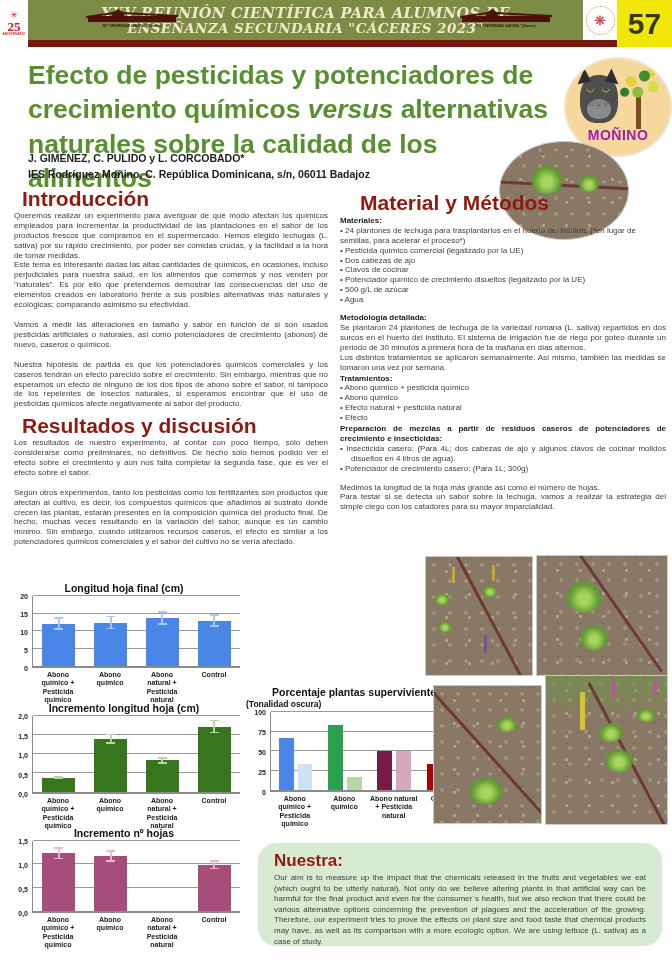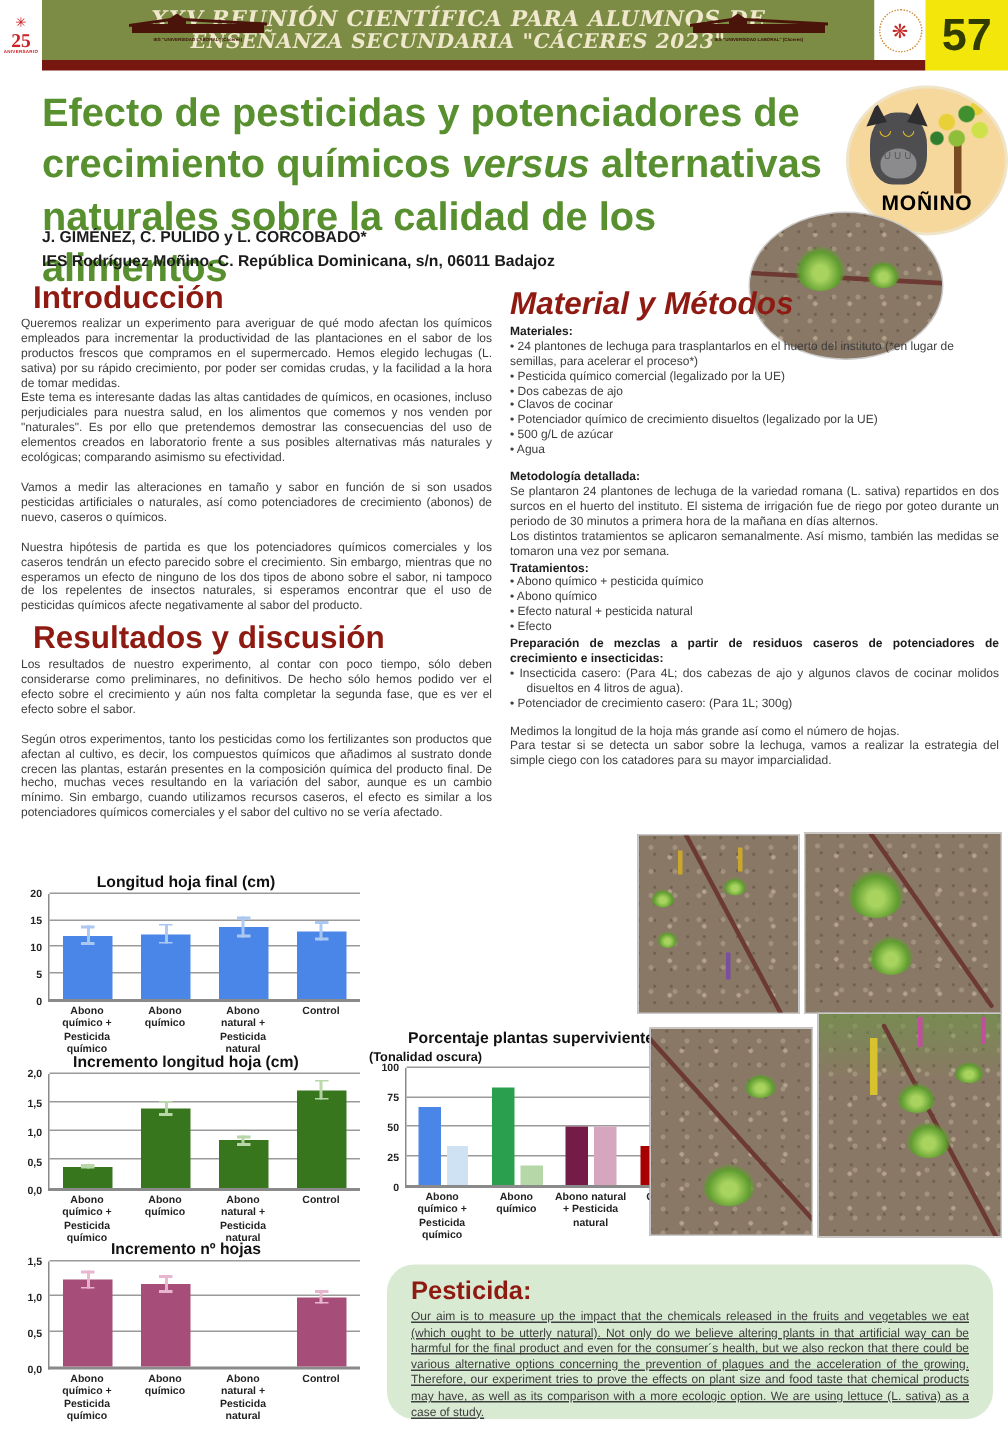--- a/index.html
+++ b/index.html
@@ -51,40 +51,40 @@
        border-radius:50% 50% 45% 45%;color:#5c5c5e;font-size:8px;text-align:center;line-height:9px;letter-spacing:1px;}
   .tree-trunk{position:absolute;left:70px;top:36px;width:5px;height:34px;background:#7a4a21;}
   .tree-top{position:absolute;left:52px;top:8px;width:44px;height:36px;
        background:radial-gradient(circle at 30% 40%,#e8d038 5px,transparent 6px),
                   radial-gradient(circle at 60% 25%,#3f8f2f 5px,transparent 6px),
                   radial-gradient(circle at 80% 55%,#cfe14a 5px,transparent 6px),
                   radial-gradient(circle at 45% 70%,#8fbf3a 5px,transparent 6px),
                   radial-gradient(circle at 15% 70%,#2f7f2f 4px,transparent 5px),
                   radial-gradient(circle at 75% 15%,#e8d038 4px,transparent 5px);}
   .logo-word{position:absolute;left:0;right:0;bottom:12px;text-align:center;
-       font-size:14px;font-weight:bold;color:#000000;letter-spacing:.5px;}
+       font-size:14px;font-weight:bold;color:#a21caf;letter-spacing:.5px;}
   
   .photo{position:absolute;border:1px solid #c9c9c9;overflow:hidden;background-color:#8a7866;
      background-image:radial-gradient(circle,#a2917c 14%,transparent 16%),
                       radial-gradient(circle,#6e5e4e 11%,transparent 13%),
                       radial-gradient(circle,#b5a48d 8%,transparent 10%);
      background-size:16px 16px,11px 11px,23px 23px;background-position:0 0,5px 7px,9px 3px;}
   .photo.oval{border-radius:50%;}
   .drip{position:absolute;height:3px;background:#6d3a33;border-radius:2px;}
   .plant{position:absolute;border-radius:50%;
      background:radial-gradient(ellipse at 50% 60%,#a7d35e 20%,#5f9c30 55%,transparent 72%);}
   .stick{position:absolute;width:3px;}
   .grasspatch{position:absolute;left:0;top:0;right:0;height:30%;
      background:linear-gradient(180deg,rgba(110,150,70,.65),rgba(110,150,70,0));}
   
   .col{position:absolute;text-align:justify;font-size:8px;line-height:9.9px;}
   #col-left{left:14px;top:194px;width:314px;}
   #col-right{left:340px;top:198px;width:326px;}
   .sec-h{font-size:21px;font-weight:bold;color:var(--red);text-align:left;margin:0 0 7px 8px;}
-  #col-right .sec-h{margin-left:0;font-style:italic;}
+  #col-right .sec-h{margin-left:20px;}
   .para{margin:0 0 0 0;}
   .mb{margin-bottom:10px;}
   .blabel{font-weight:bold;color:#1c1c1c;text-align:left;margin-top:8px;}
   .blabel.just{text-align:justify;}
   .li{text-align:left;}
   .li.hang{padding-left:11px;text-indent:-11px;text-align:justify;}
   
   .chart{position:absolute;}
   .c-title{font-size:10.5px;font-weight:bold;color:#111;text-align:center;margin-bottom:2px;}
   .c-sub{font-size:8.5px;font-weight:bold;color:#111;margin:-1px 0 3px;}
@@ -100,21 +100,21 @@
   .c-err-line{position:absolute;left:50%;top:0;bottom:0;width:2px;margin-left:-1px;opacity:.95;}
   .c-err-captop{position:absolute;left:0;right:0;top:0;height:1.5px;}
   .c-err-capbot{position:absolute;left:0;right:0;bottom:0;height:1.5px;}
   .c-xlabels{display:flex;margin-left:24px;margin-top:3px;}
   .c-xlbl{flex:1;text-align:center;font-size:7px;font-weight:bold;color:#222;
           white-space:pre-line;line-height:1.18;}
   
   .abstract{position:absolute;left:258px;top:843px;width:404px;height:103px;background:var(--abs-bg);
             border-radius:18px;padding:8px 16px 0 16px;box-sizing:border-box;}
   .abstract h2{margin:0 0 2px;font-size:17px;font-weight:bold;color:var(--red);}
-  .abstract p{margin:0;font-size:8px;line-height:10.6px;text-align:justify;color:#3d3d3d;text-decoration:underline;}
+  .abstract p{margin:0;font-size:8px;line-height:10.6px;text-align:justify;color:#3d3d3d;}
 </style>
 </head>
 <body>
 
 <div id="poster">
 
   <div class="hdr">
     <div class="hdr-left">
       <span class="ann-star">✳</span>
       <span class="ann-25">25</span>
@@ -473,17 +473,17 @@
     <div class="drip" style="left:44px;top:6px;width:180px;transform:rotate(62deg);transform-origin:0 0;"></div>
     <div class="stick" style="left:34px;top:16px;height:38px;background:#d8c22e;width:5px;"></div>
     <div class="stick" style="left:66px;top:2px;height:20px;background:#c04f9e;"></div>
     <div class="stick" style="left:108px;top:2px;height:18px;background:#c04f9e;"></div>
     <div class="plant" style="left:52px;top:46px;width:26px;height:20px;"></div>
     <div class="plant" style="left:58px;top:72px;width:30px;height:24px;"></div>
     <div class="plant" style="left:90px;top:32px;width:20px;height:14px;"></div>
   </div>
 
   <div class="abstract">
-    <h2>Pesticida:</h2>
+    <h2>Nuestra:</h2>
     <p>Our aim is to measure up the impact that the chemicals released in the fruits and vegetables we eat (which ought to be utterly natural). Not only do we believe altering plants in that artificial way can be harmful for the final product and even for the consumer´s health, but we also reckon that there could be various alternative options concerning the prevention of plagues and the acceleration of the growing. Therefore, our experiment tries to prove the effects on plant size and food taste that chemical products may have, as well as its comparison with a more ecologic option. We are using lettuce (L. sativa) as a case of study.</p>
   </div>
 
 </div>
 
 </body></html>

